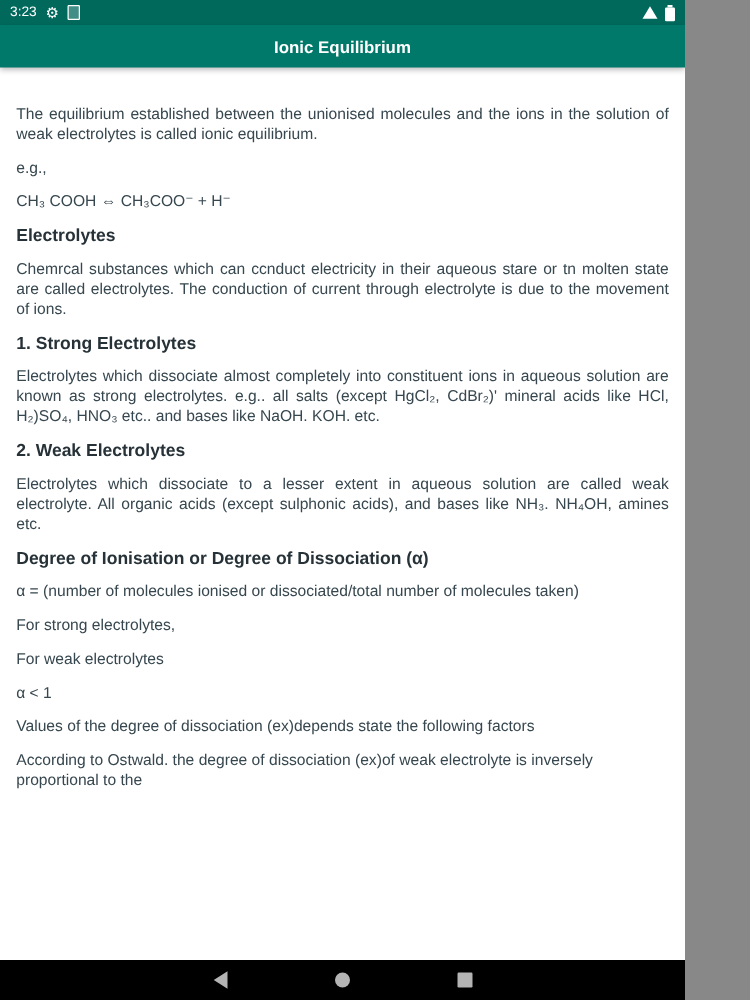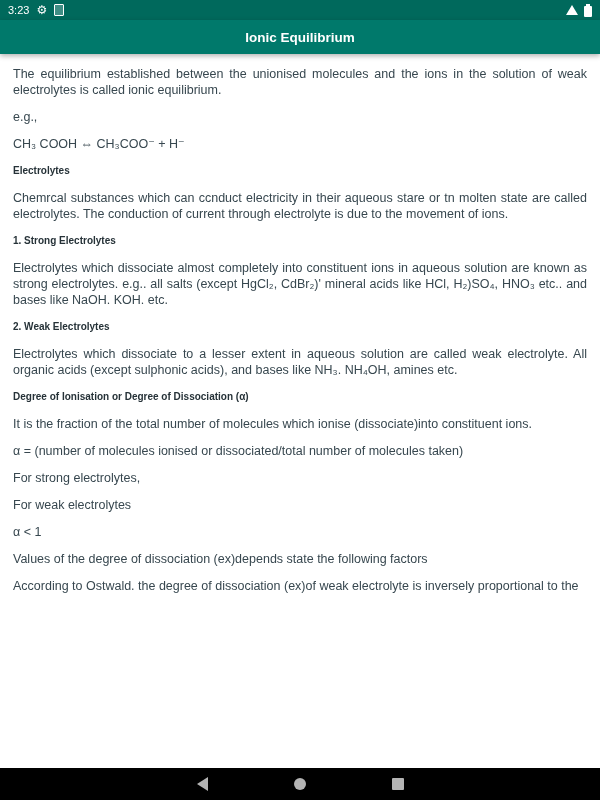--- a/index.html
+++ b/index.html
@@ -1,21 +1,21 @@
 <!DOCTYPE html>
 <html><head>
 <meta charset="utf-8">
 <style>
   html, body { margin: 0; padding: 0; }
   body {
     font-family: "Liberation Sans", "DejaVu Sans", sans-serif;
     background: #888;
   }
   .screen {
-    width: 600px; height: 800px;
+    width: 548px; height: 800px;
     background: #ffffff;
     display: flex; flex-direction: column;
     overflow: hidden;
     position: relative;
   }
 
   
   .status-bar {
     height: 20px; flex-shrink: 0;
     background: #00695c; color: #fff;
@@ -37,29 +37,29 @@
     background: #00796b; color: #ffffff;
     display: flex; align-items: center; justify-content: center;
     font-weight: bold; font-size: 13.5px;
     box-shadow: 0 2px 5px rgba(0,0,0,0.3);
     position: relative; z-index: 2;
   }
 
   
   .content {
     flex: 1; overflow: hidden;
-    padding: 1px 13px 0 13px;
+    padding: 18px 13px 0 13px;
     color: #37474f;
     font-size: 12.5px; line-height: 16px;
   }
   .para { margin: 11px 0; }
   .justify { text-align: justify; }
   .heading {
     margin: 11px 0;
-    font-size: 10px; font-weight: bold;
+    font-size: 14px; font-weight: bold;
     color: #263238;
   }
   ol.factors { margin: 11px 0; padding-left: 32px; }
   ol.factors li { margin: 1px 0; }
 
   
   .nav-bar {
     height: 32px; flex-shrink: 0;
     background: #000000;
     display: flex; align-items: center; justify-content: center;
@@ -100,21 +100,20 @@
     <h3 class="heading">Electrolytes</h3>
     <p class="para justify">Chemrcal substances which can ccnduct electricity in their aqueous stare or tn molten state are called electrolytes. The conduction of current through electrolyte is due to the movement of ions.</p>
 
     <h3 class="heading">1. Strong Electrolytes</h3>
     <p class="para justify">Electrolytes which dissociate almost completely into constituent ions in aqueous solution are known as strong electrolytes. e.g.. all salts (except HgCl₂, CdBr₂)' mineral acids like HCl, H₂)SO₄, HNO₃ etc.. and bases like NaOH. KOH. etc.</p>
 
     <h3 class="heading">2. Weak Electrolytes</h3>
     <p class="para justify">Electrolytes which dissociate to a lesser extent in aqueous solution are called weak electrolyte. All organic acids (except sulphonic acids), and bases like NH₃. NH₄OH, amines etc.</p>
 
     <h3 class="heading">Degree of Ionisation or Degree of Dissociation (α)</h3>
-    <p class="para">It is the fraction of the total number of molecules which ionise (dissociate)into constituent ions.</p>
     <p class="para">α = (number of molecules ionised or dissociated/total number of molecules taken)</p>
     <p class="para">For strong electrolytes,</p>
     <p class="para">For weak electrolytes</p>
     <p class="para">α &lt; 1</p>
     <p class="para">Values of the degree of dissociation (ex)depends state the following factors</p>
 
 
     <p class="para">According to Ostwald. the degree of dissociation (ex)of weak electrolyte is inversely proportional to the</p>
   </div>
 

